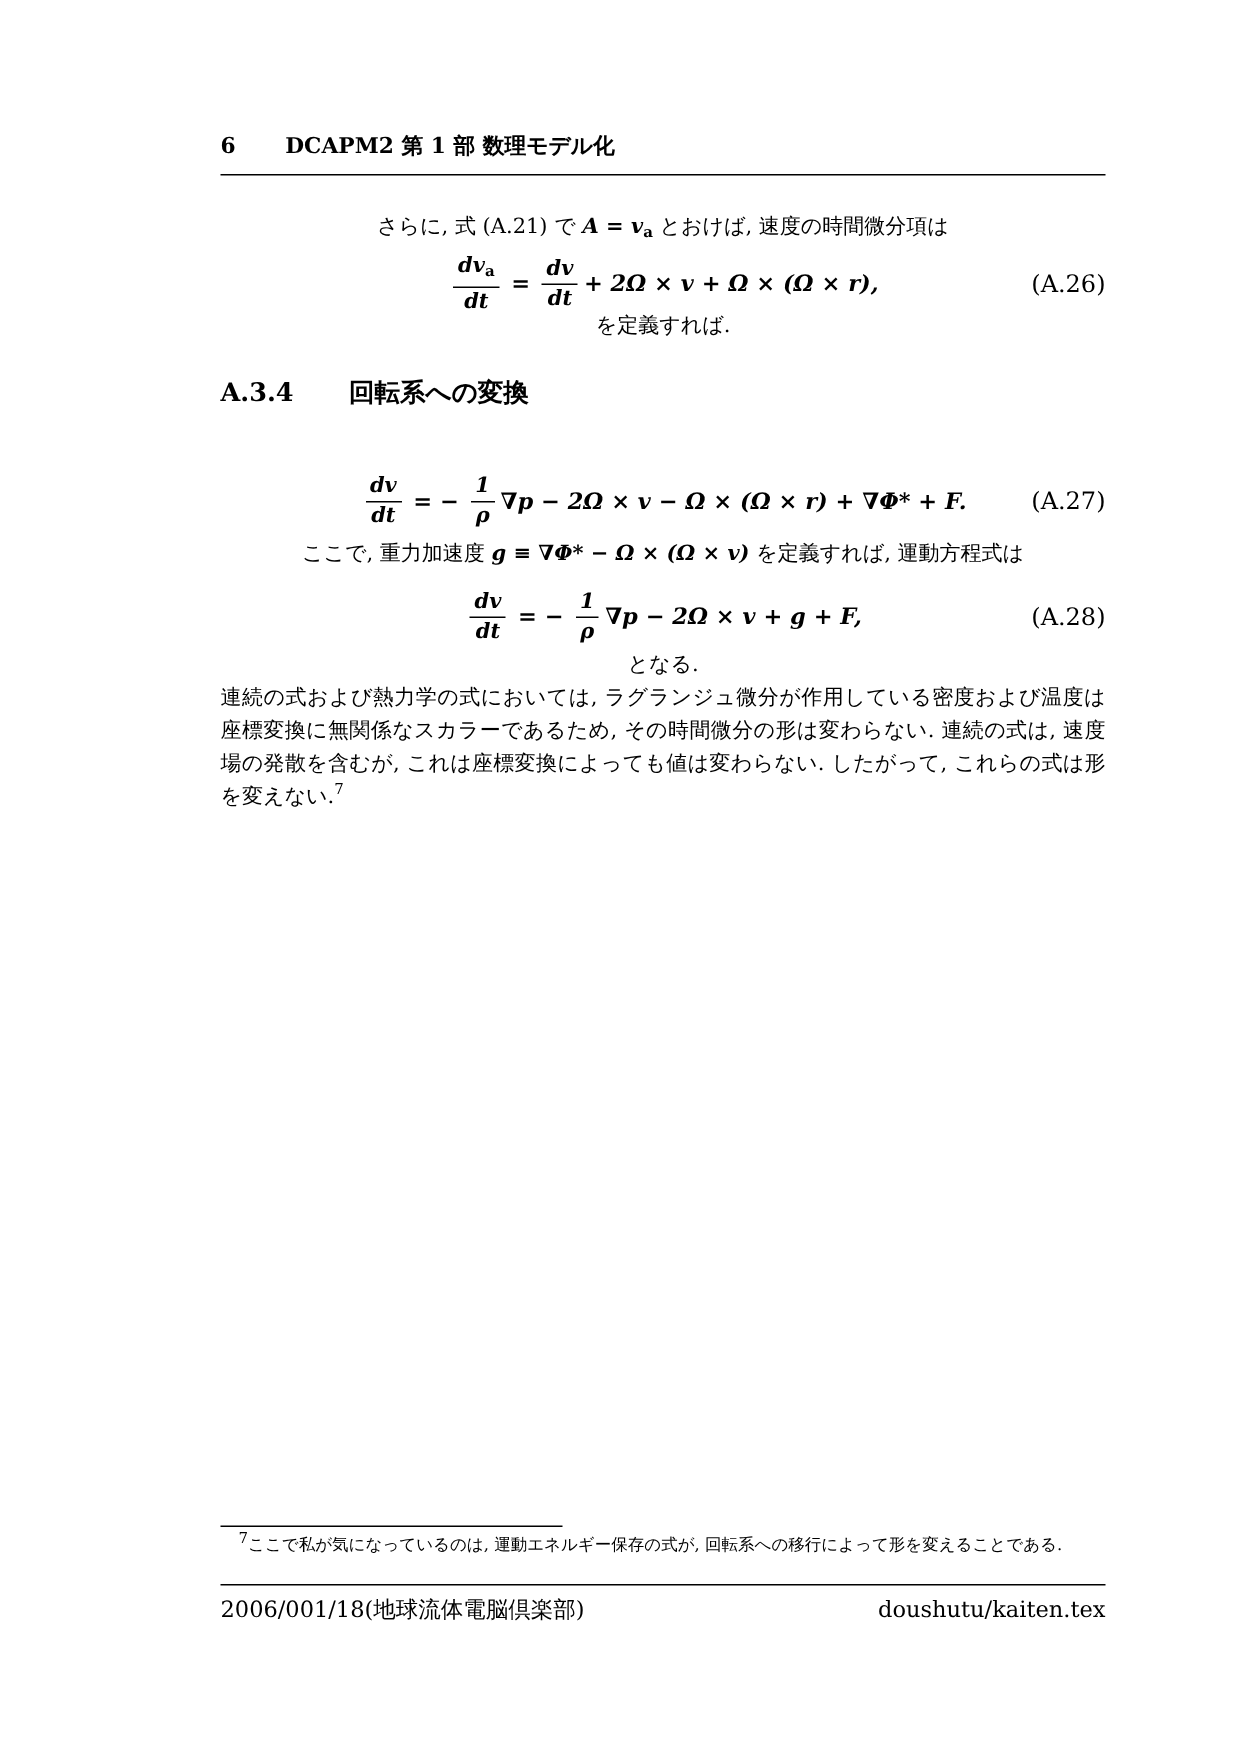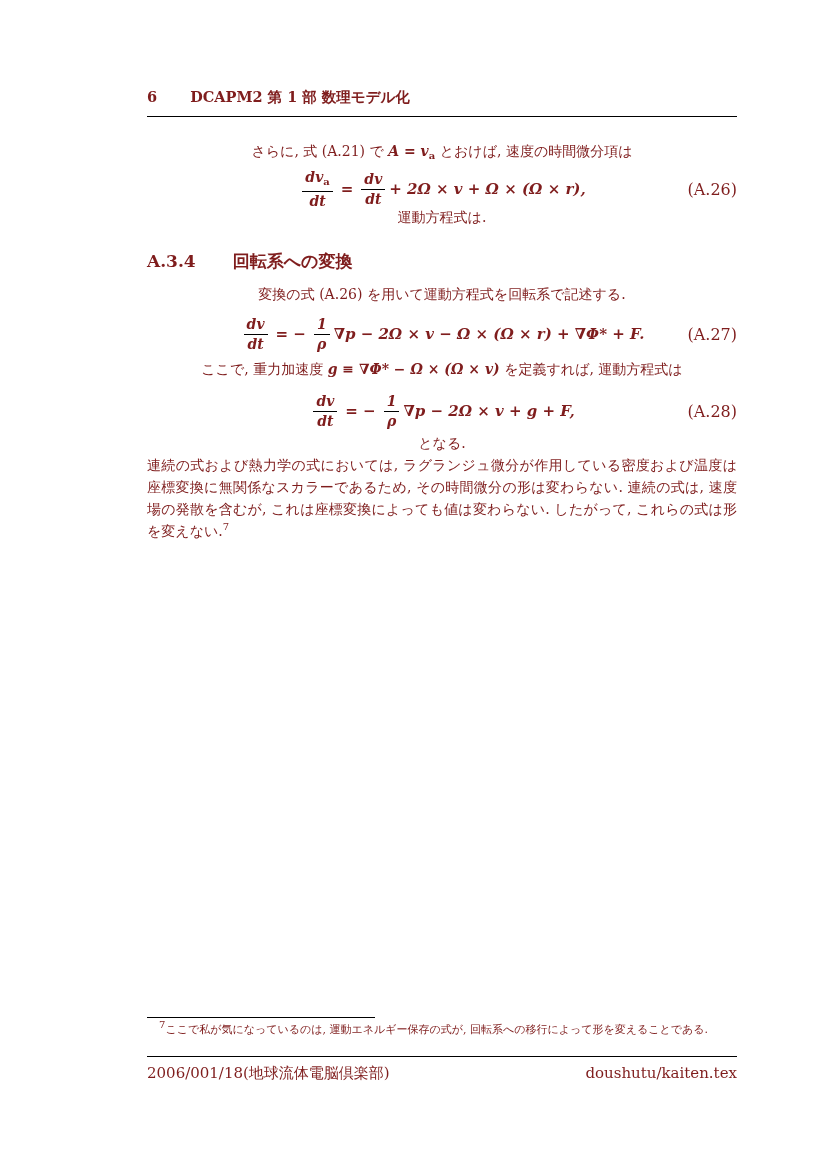--- a/index.html
+++ b/index.html
@@ -5,21 +5,21 @@
   html, body {
     margin: 0;
     padding: 0;
     background: #ffffff;
   }
   .page {
     position: relative;
     width: 826px;
     height: 1169px;
     background: #ffffff;
-    color: #7f1d1d;
+    color: #000000;
     font-family: "DejaVu Serif", "Liberation Serif", serif;
     font-size: 14px;
     overflow: hidden;
   }
   
   .running-head {
     position: absolute;
     left: 147px;
     width: 590px;
     top: 88px;
@@ -171,30 +171,27 @@
       <span class="frac">
         <span class="num">dv</span>
         <span class="den">dt</span>
       </span>
       <span class="eq-rest">+ 2Ω × v + Ω × (Ω × r),</span>
     </span>
     <span class="eq-number">(A.26)</span>
   </div>
 
   <p class="para" style="top:206px;">
-    <span>運動方程式は.</span>
+    <span>を定義すれば.</span>
   </p>
 
   <h2 class="section-heading" style="top:250px;">
     <span class="sec-no">A.3.4</span><span>回転系への変換</span>
   </h2>
 
-  <p class="para" style="top:283px;">
-    <span>変換の式 (A.26) を用いて運動方程式を回転系で記述する.</span>
-  </p>
 
   <div class="eq-block" style="top:311px;">
     <span class="eq-body math">
       <span class="frac">
         <span class="num">dv</span>
         <span class="den">dt</span>
       </span>
       <span class="eq-sign">= −</span>
       <span class="frac">
         <span class="num">1</span>

